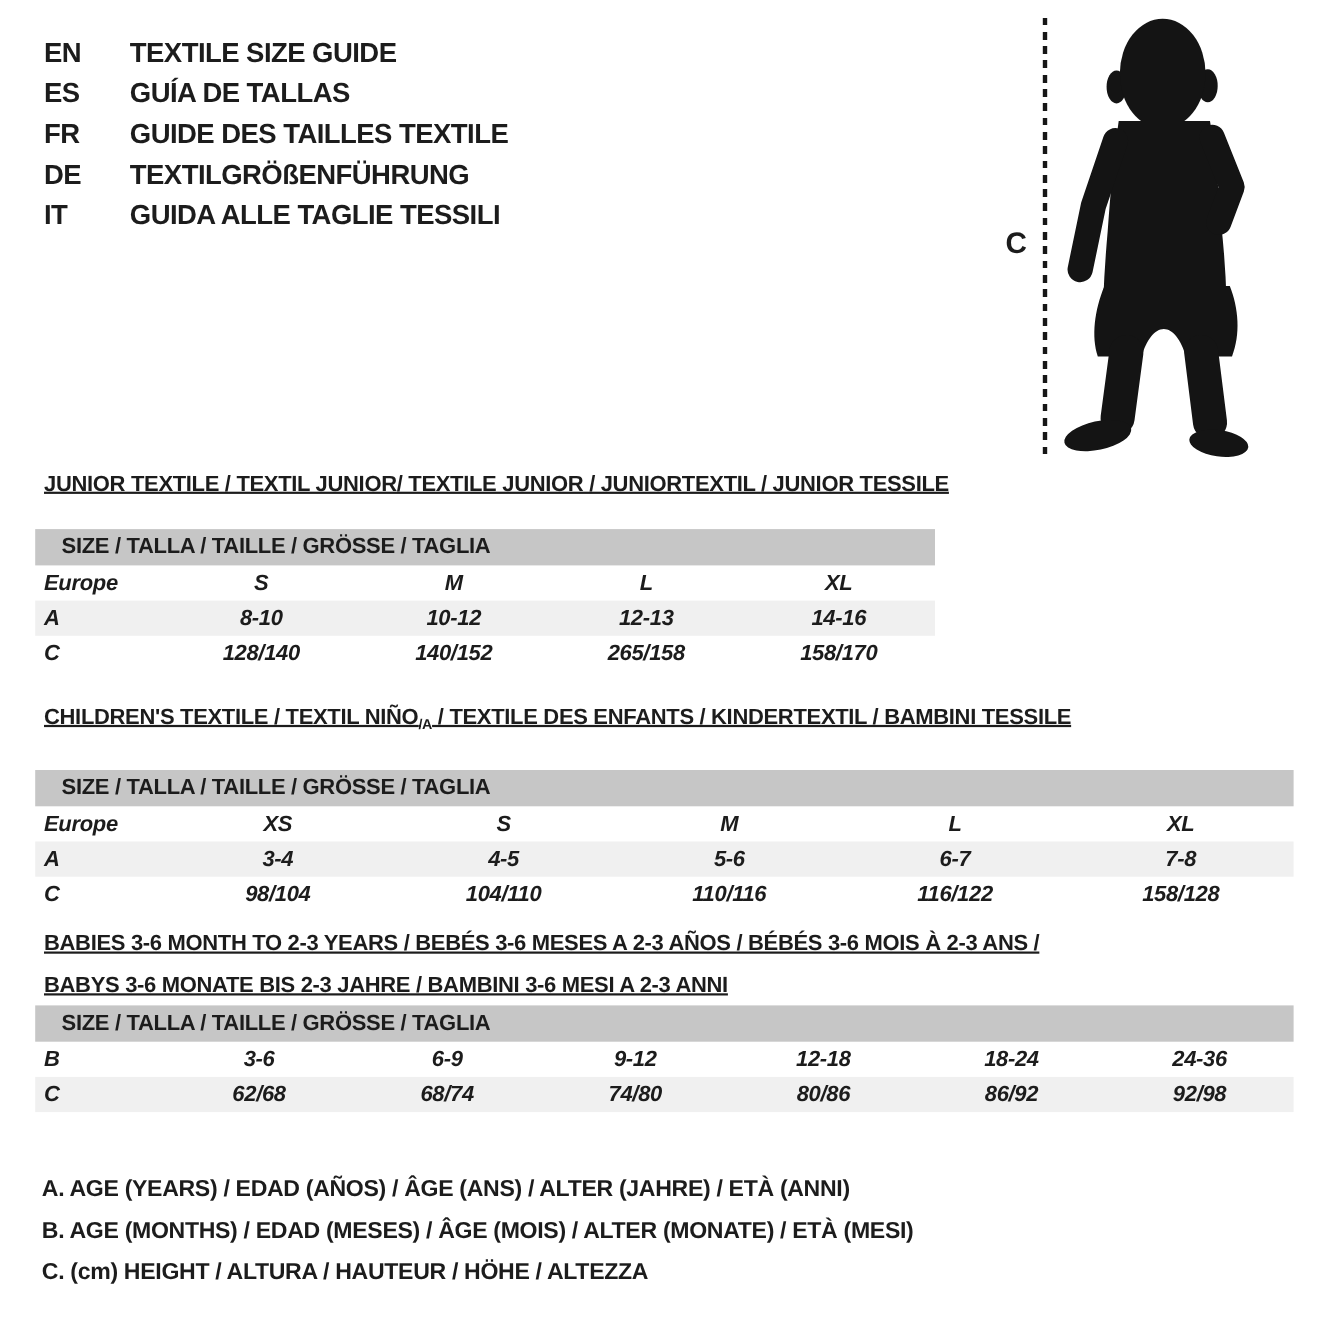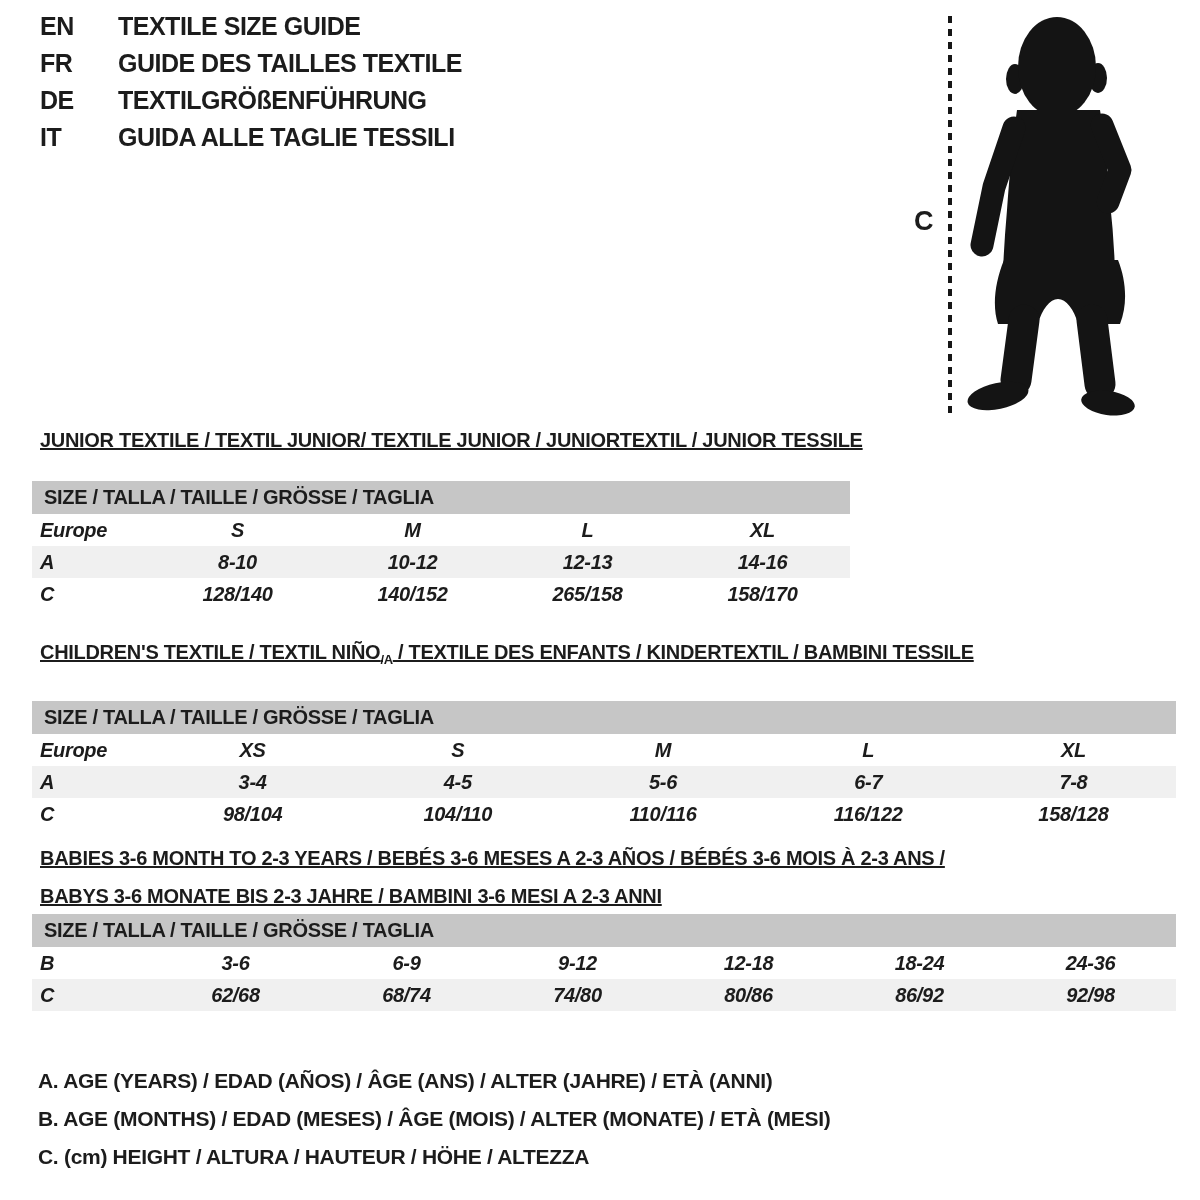--- a/index.html
+++ b/index.html
@@ -2,37 +2,37 @@
 <html><head>
 <meta charset="utf-8">
 <style>
   html,body{margin:0;padding:0;}
   body{
     width:1200px;height:1200px;position:relative;overflow:hidden;
     background:#ffffff;color:#1c1c1c;
     font-family:"Liberation Sans",sans-serif;font-weight:bold;
   }
   
-  .lang-legend{position:absolute;left:40px;top:8px;}
+  .lang-legend{position:absolute;left:40px;top:30px;}
   .lang-row{display:flex;height:37px;align-items:center;font-size:25px;letter-spacing:-0.5px;}
   .lang-code{width:78px;flex:0 0 78px;}
   
   .measure-line{
     position:absolute;left:948px;top:16px;width:4px;height:400px;
     background:repeating-linear-gradient(to bottom,#161616 0px,#161616 7px,transparent 7px,transparent 13px);
   }
   .c-label{position:absolute;left:914px;top:206px;font-size:27px;}
   .baby-svg{position:absolute;left:962px;top:12px;}
   
   .tbl{position:absolute;left:32px;}
   .tbl-title{font-size:20px;letter-spacing:-0.3px;margin:0 0 0 8px;line-height:24px;white-space:nowrap;text-decoration:underline;}
   .tbl-title .sub{font-size:13px;vertical-align:-5px;}
   .sizebar{
     margin-top:29px;background:#c6c6c6;height:33px;line-height:33px;
-    padding-left:12px;font-size:20px;letter-spacing:-0.3px;
+    padding-left:24px;font-size:20px;letter-spacing:-0.3px;
   }
   .trow{display:flex;height:32px;line-height:32px;font-size:20px;letter-spacing:-0.3px;font-style:italic;}
   .trow.shaded{background:#f0f0f0;}
   .cell{white-space:nowrap;}
   .cell.label{flex:0 0 110px;padding-left:8px;text-align:left;}
   .cell.val{flex:1;text-align:center;}
   #tbl-junior{top:428px;width:818px;}
   #tbl-children{top:640px;width:1144px;}
   #tbl-babies{top:846px;width:1144px;}
   #tbl-babies .sizebar{margin-top:6px;}
@@ -40,20 +40,24 @@
   .footer-legend{position:absolute;left:38px;top:1062px;}
   .footer-line{font-size:21px;line-height:38px;letter-spacing:-0.3px;white-space:nowrap;}
 </style>
 </head>
 <body>
 
 <div class="lang-legend">
   <div class="lang-row">
     <span class="lang-code">EN</span>
     <span class="lang-label">TEXTILE SIZE GUIDE</span>
+  </div>
+  <div class="lang-row">
+    <span class="lang-code">ES</span>
+    <span class="lang-label">GUÍA DE TALLAS</span>
   </div>
   <div class="lang-row">
     <span class="lang-code">FR</span>
     <span class="lang-label">GUIDE DES TAILLES TEXTILE</span>
   </div>
   <div class="lang-row">
     <span class="lang-code">DE</span>
     <span class="lang-label">TEXTILGRÖßENFÜHRUNG</span>
   </div>
   <div class="lang-row">

